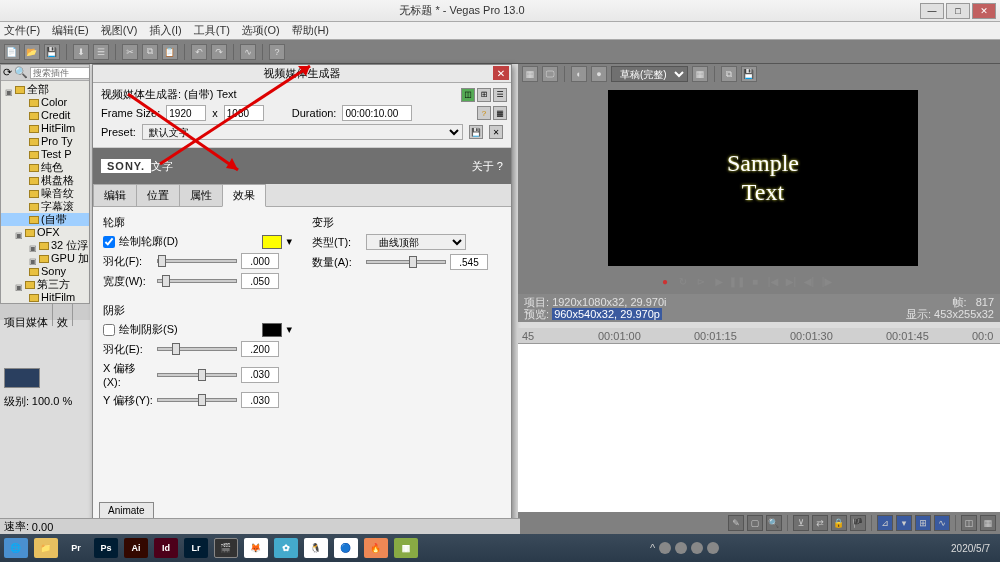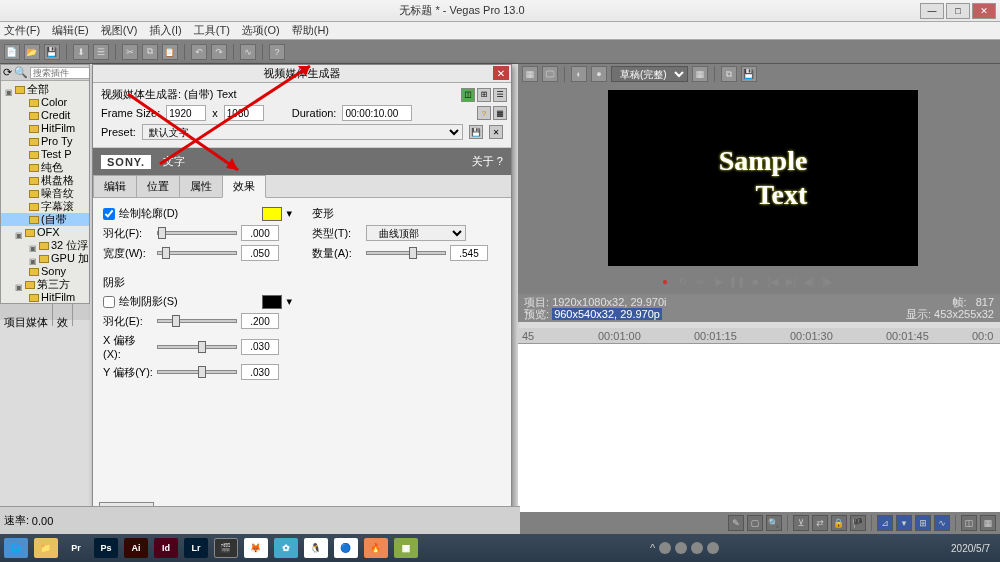--- a/index.html
+++ b/index.html
@@ -43,21 +43,21 @@
 .zoomlabel{padding:2px 4px;font-size:10px}
 .lp-label-row{position:absolute;left:0;top:240px;width:90px;height:16px;background:#ccc;display:flex;font-size:10px}
 
 
 .dialog{position:absolute;left:92px;top:0;width:420px;height:460px;background:#f4f4f4;border:1px solid #888;box-shadow:2px 2px 6px rgba(0,0,0,0.4)}
 .dlg-title{height:18px;background:#e8e8e8;border-bottom:1px solid #aaa;display:flex;align-items:center;justify-content:center;position:relative}
 .dlg-close{position:absolute;right:2px;top:1px;width:16px;height:14px;background:#c04040;color:#fff;display:flex;align-items:center;justify-content:center;font-size:10px}
 .dlg-header{padding:4px 8px;background:#efefef;border-bottom:1px solid #ccc}
 .dlg-header-row{display:flex;align-items:center;gap:6px;margin-bottom:3px}
 .dlg-header-row input,.dlg-header-row select{height:16px;border:1px solid #aaa;padding:0 2px;font-size:10px}
-.dlg-sony{height:27px;background:#707070;color:#fff;display:flex;align-items:center;padding:0 8px;gap:12px;font-size:11px}
+.dlg-sony{height:36px;background:#707070;color:#fff;display:flex;align-items:center;padding:0 8px;font-size:11px}
 .dlg-sony .brand{font-weight:bold;letter-spacing:1px;background:#fff;color:#333;padding:1px 6px}
 .dlg-sony .about{margin-left:auto}
 .dlg-tabs{display:flex;border-bottom:1px solid #aaa;background:#e0e0e0}
 .dlg-tab{padding:3px 10px;border:1px solid #aaa;border-bottom:none;background:#d8d8d8;margin-right:-1px;font-size:11px}
 .dlg-tab.active{background:#f4f4f4;border-bottom:1px solid #f4f4f4;margin-bottom:-1px}
 .dlg-content{padding:8px 10px;display:flex;gap:20px}
 .dlg-col{flex:1}
 .grp-title{font-weight:normal;margin-bottom:4px;font-size:11px}
 .ctrl-row{display:flex;align-items:center;gap:4px;margin-bottom:4px;font-size:10px}
 .ctrl-row label{width:50px}
@@ -70,21 +70,21 @@
 .dlg-bottom button{padding:2px 8px;font-size:10px;border:1px solid #888;background:#e8e8e8}
 .dlg-icons{position:absolute;right:4px;display:flex;gap:2px}
 .dlg-icon{width:14px;height:14px;background:#ccc;border:1px solid #888;font-size:8px;display:flex;align-items:center;justify-content:center}
 .green-icon{background:#5a5}
 
 
 .rightpanel{position:absolute;left:518px;top:0;right:0;height:240px;background:#808080}
 .preview-toolbar{height:20px;background:#808080;display:flex;align-items:center;padding:0 4px;gap:4px}
 .preview-select{height:16px;background:#707070;color:#fff;border:1px solid #555;padding:0 4px;font-size:10px}
 .preview-area{position:absolute;left:90px;top:26px;width:310px;height:176px;background:#000;display:flex;align-items:center;justify-content:center}
-.sample-text{color:#fff;font-family:Georgia,serif;font-size:28px;font-weight:bold;text-align:right;line-height:1.2;text-shadow:0 0 3px #ff4}
+.sample-text{color:#fff;font-family:Georgia,serif;font-size:24px;font-weight:normal;text-align:center;line-height:1.2;text-shadow:0 0 3px #ff4}
 .transport{position:absolute;left:140px;top:210px;display:flex;gap:4px;align-items:center}
 .transport-btn{width:14px;height:14px;display:flex;align-items:center;justify-content:center;color:#888;font-size:10px}
 .transport-btn.rec{color:#c33}
 .status-info{position:absolute;left:0;top:230px;right:0;height:28px;background:#888;padding:2px 6px;font-size:10px;color:#e0e0e0;line-height:12px}
 .status-info .sel{background:#3a5a9f;color:#fff;padding:0 2px}
 
 
 .timeline{position:absolute;left:518px;top:264px;right:0;bottom:0;background:#ffffff}
 .tl-ruler{height:16px;background:#d0d0d0;border-bottom:1px solid #999;position:relative;font-size:9px;color:#666}
 .tl-tick{position:absolute;top:2px}
@@ -98,21 +98,21 @@
 .arrow polygon{fill:#d00}
 
 
 .taskbar{position:absolute;bottom:0;left:0;right:0;height:28px;background:linear-gradient(#3a4a5a,#2a3a4a);display:flex;align-items:center;padding:0 4px;gap:6px}
 .tb-icon{width:24px;height:20px;border-radius:2px;display:flex;align-items:center;justify-content:center;font-size:9px;font-weight:bold;color:#fff}
 .taskbar .time{margin-left:auto;color:#ddd;font-size:10px;padding-right:6px}
 .sys-tray{display:flex;gap:4px;align-items:center}
 .sys-icon{width:12px;height:12px;background:#888;border-radius:50%}
 
 
-.statusbar{position:absolute;bottom:28px;left:0;height:28px;background:#d0d0d0;padding:7px 4px;font-size:10px;display:flex;align-items:center;border-top:1px solid #999;width:520px}
+.statusbar{position:absolute;bottom:28px;left:0;height:16px;background:#d0d0d0;padding:7px 4px;font-size:10px;display:flex;align-items:center;border-top:1px solid #999;width:520px}
 
 input[type=checkbox]{width:12px;height:12px}
 </style>
 </head>
 <body>
 
 <div class="titlebar">
   <div class="title">无标题 * - Vegas Pro 13.0</div>
   <div class="winbtns">
     <div class="winbtn">—</div>
@@ -233,20 +233,24 @@
           <span class="tree-folder"></span>
           <span>HitFilm</span>
         </div>
     </div>
   </div>
   <div class="lp-label-row">
     <div class="lp-tab">项目媒体</div>
     <div class="lp-tab">效</div>
   </div>
 
+  <div class="zoomarea">
+    <div class="zoomthumb"></div>
+    <div class="zoomlabel"><span>级别:</span> <span>100.0 %</span></div>
+  </div>
 
   <div class="dialog">
     <div class="dlg-title">
       <span>视频媒体生成器</span>
       <div class="dlg-close">✕</div>
     </div>
     <div class="dlg-header">
       <div class="dlg-header-row">
         <span style="flex:1">视频媒体生成器: (自带) Text</span>
         <div class="dlg-icons">
@@ -281,20 +285,21 @@
       <span class="about">关于 ?</span>
     </div>
     <div class="dlg-tabs">
       <div class="dlg-tab">编辑</div>
       <div class="dlg-tab">位置</div>
       <div class="dlg-tab">属性</div>
       <div class="dlg-tab active">效果</div>
     </div>
     <div class="dlg-content">
       <div class="dlg-col">
+        <div class="grp-title">轮廓</div>
         <div class="ctrl-row">
           <input type="checkbox" checked="" style="">
           <span style="flex:1">绘制轮廓(D)</span>
           <div class="color-swatch"></div>
           <span>▾</span>
         </div>
         <div class="ctrl-row">
           <label>羽化(F):</label>
           <div class="slider">
               <div class="slider-thumb" style="left:0"></div>

